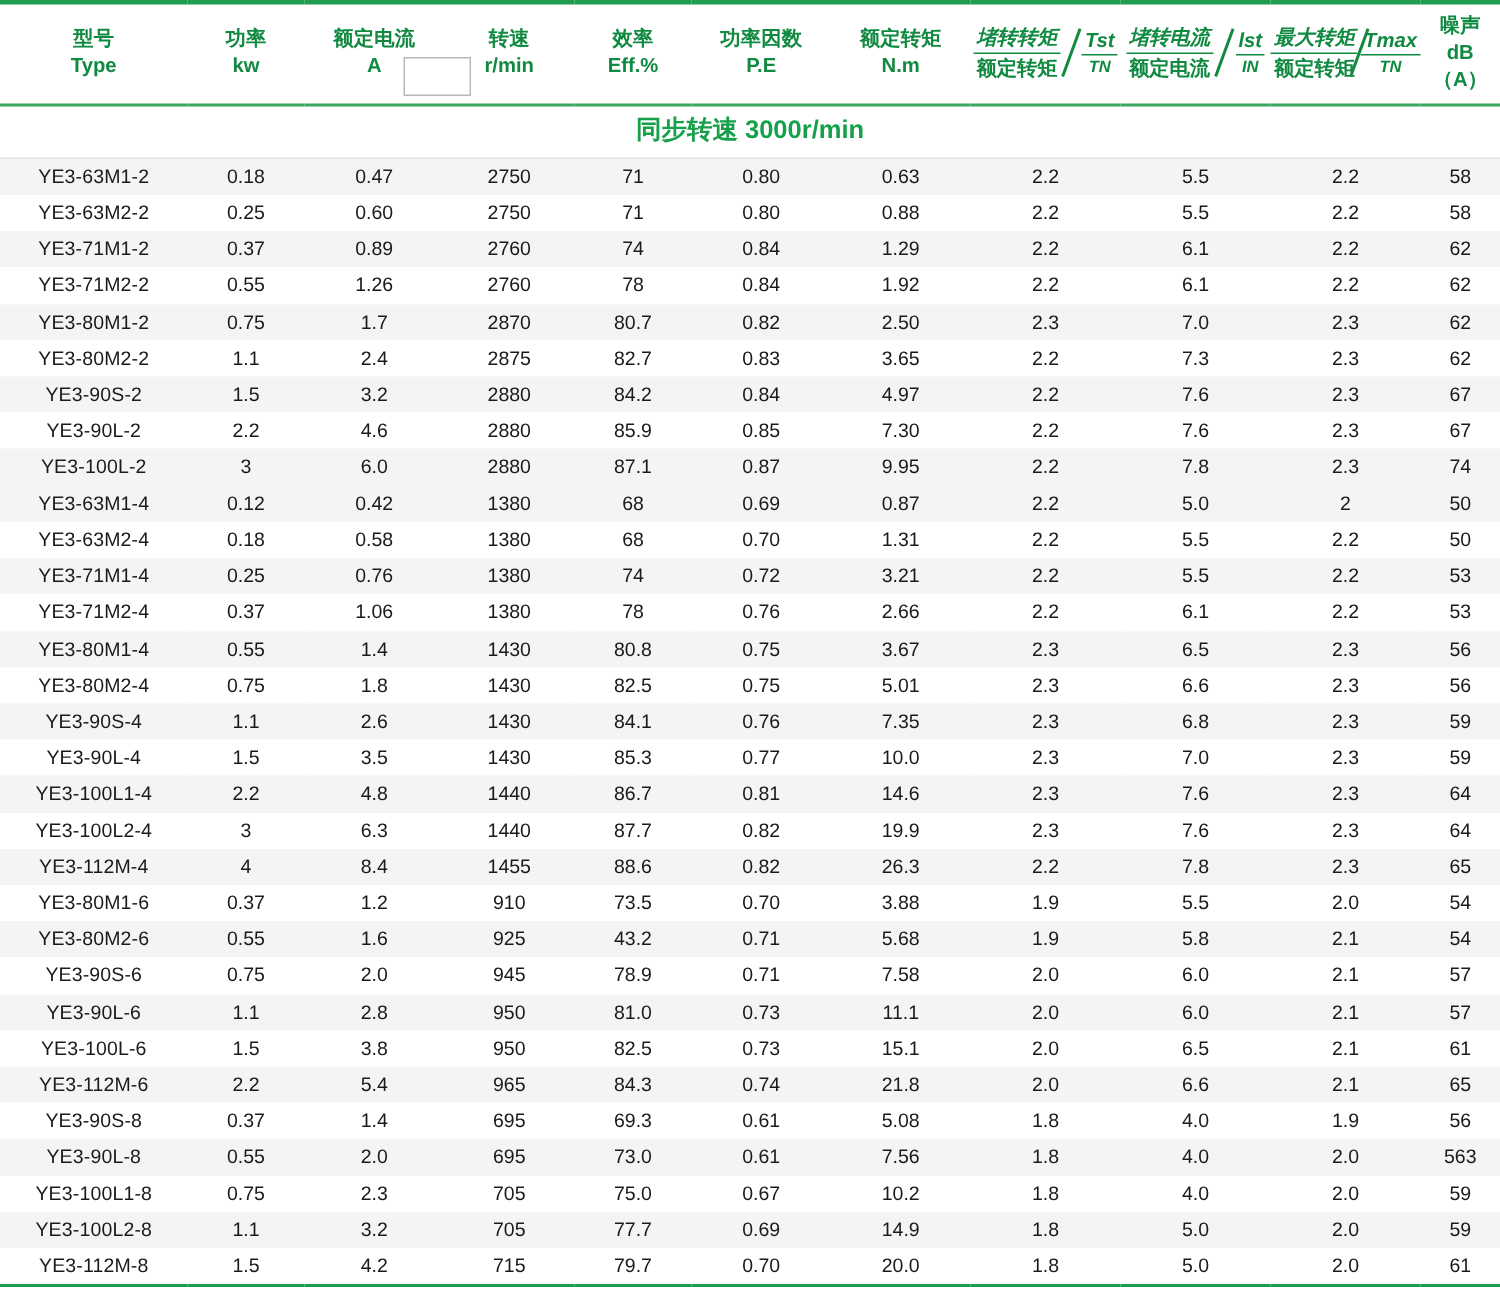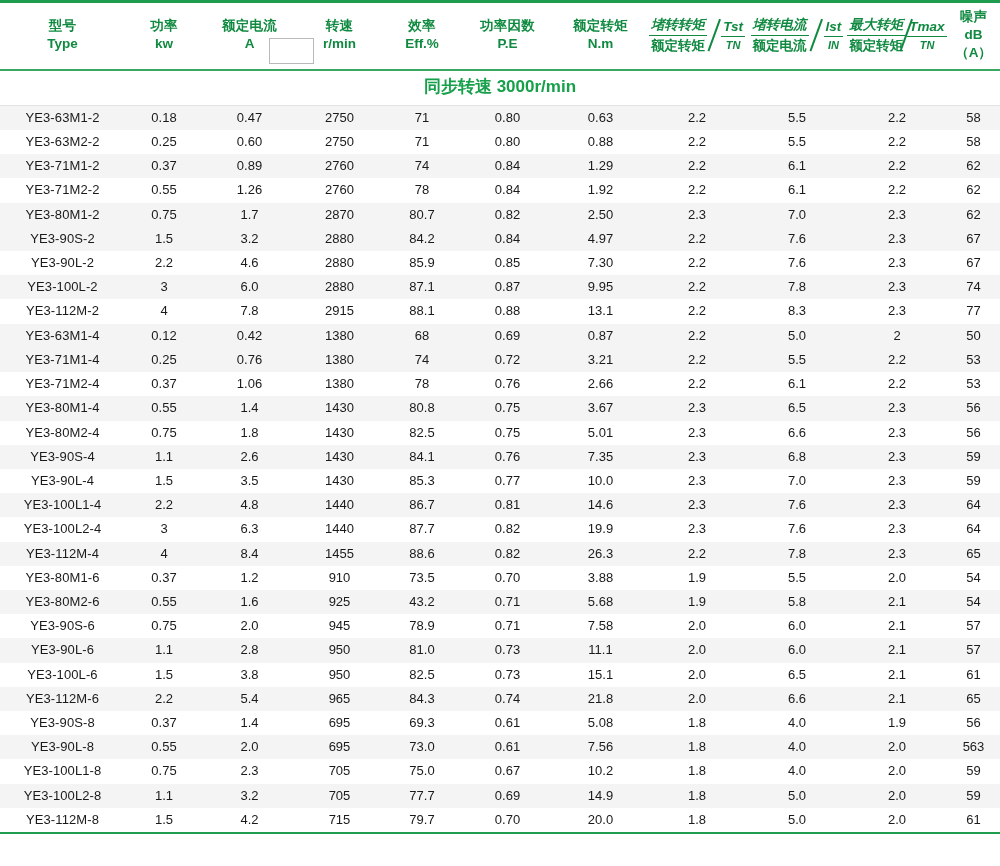--- a/index.html
+++ b/index.html
@@ -296,20 +296,33 @@
           <td>1.7</td>
           <td>2870</td>
           <td>80.7</td>
           <td>0.82</td>
           <td>2.50</td>
           <td>2.3</td>
           <td>7.0</td>
           <td>2.3</td>
           <td>62</td>
         </tr>
+        <tr class="even">
+          <td class="model">YE3-80M2-2</td>
+          <td>1.1</td>
+          <td>2.4</td>
+          <td>2875</td>
+          <td>82.7</td>
+          <td>0.83</td>
+          <td>3.65</td>
+          <td>2.2</td>
+          <td>7.3</td>
+          <td>2.3</td>
+          <td>62</td>
+        </tr>
         <tr class="odd">
           <td class="model">YE3-90S-2</td>
           <td>1.5</td>
           <td>3.2</td>
           <td>2880</td>
           <td>84.2</td>
           <td>0.84</td>
           <td>4.97</td>
           <td>2.2</td>
           <td>7.6</td>
@@ -335,44 +348,44 @@
           <td>6.0</td>
           <td>2880</td>
           <td>87.1</td>
           <td>0.87</td>
           <td>9.95</td>
           <td>2.2</td>
           <td>7.8</td>
           <td>2.3</td>
           <td>74</td>
         </tr>
-        <tr class="even">
-          <td class="model">YE3-112M-2</td>
-          <td>4</td>
-          <td>7.8</td>
-          <td>2915</td>
-          <td>88.1</td>
-          <td>0.88</td>
-          <td>13.1</td>
-          <td>2.2</td>
-          <td>8.3</td>
-          <td>2.3</td>
-          <td>77</td>
-        </tr>
         <tr class="odd">
           <td class="model">YE3-63M1-4</td>
           <td>0.12</td>
           <td>0.42</td>
           <td>1380</td>
           <td>68</td>
           <td>0.69</td>
           <td>0.87</td>
           <td>2.2</td>
           <td>5.0</td>
           <td>2</td>
+          <td>50</td>
+        </tr>
+        <tr class="even">
+          <td class="model">YE3-63M2-4</td>
+          <td>0.18</td>
+          <td>0.58</td>
+          <td>1380</td>
+          <td>68</td>
+          <td>0.70</td>
+          <td>1.31</td>
+          <td>2.2</td>
+          <td>5.5</td>
+          <td>2.2</td>
           <td>50</td>
         </tr>
         <tr class="odd">
           <td class="model">YE3-71M1-4</td>
           <td>0.25</td>
           <td>0.76</td>
           <td>1380</td>
           <td>74</td>
           <td>0.72</td>
           <td>3.21</td>

